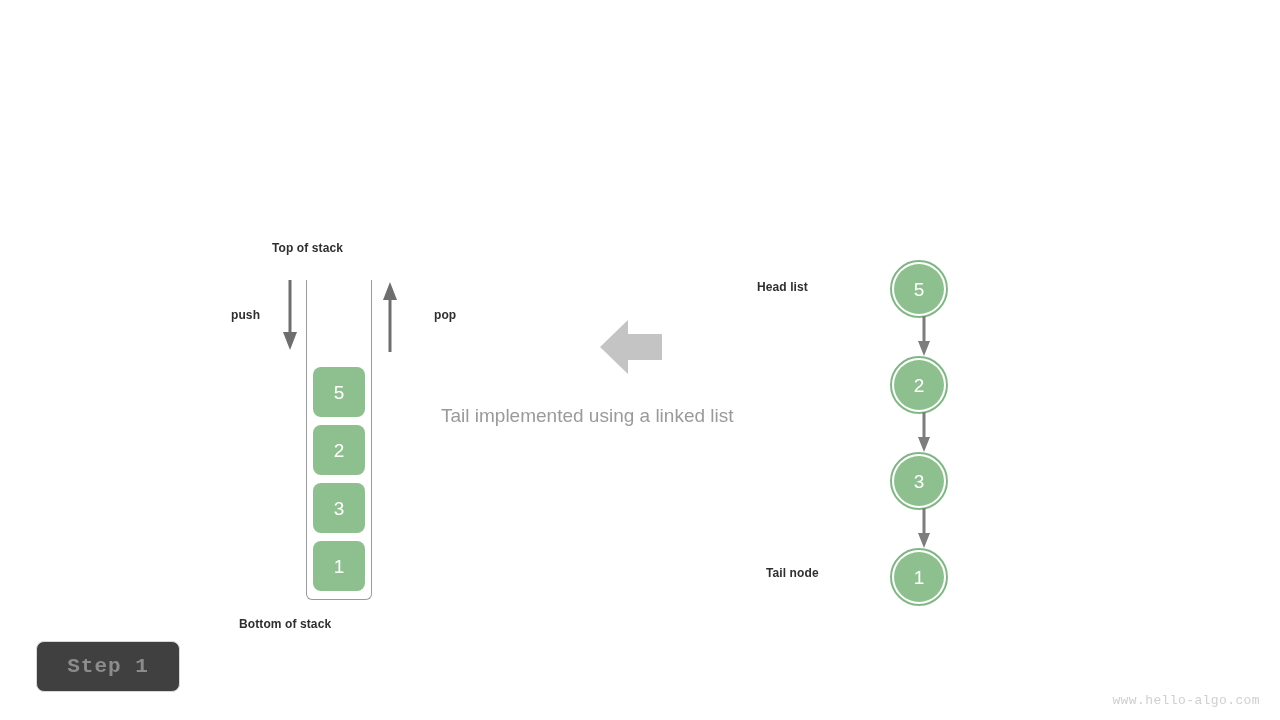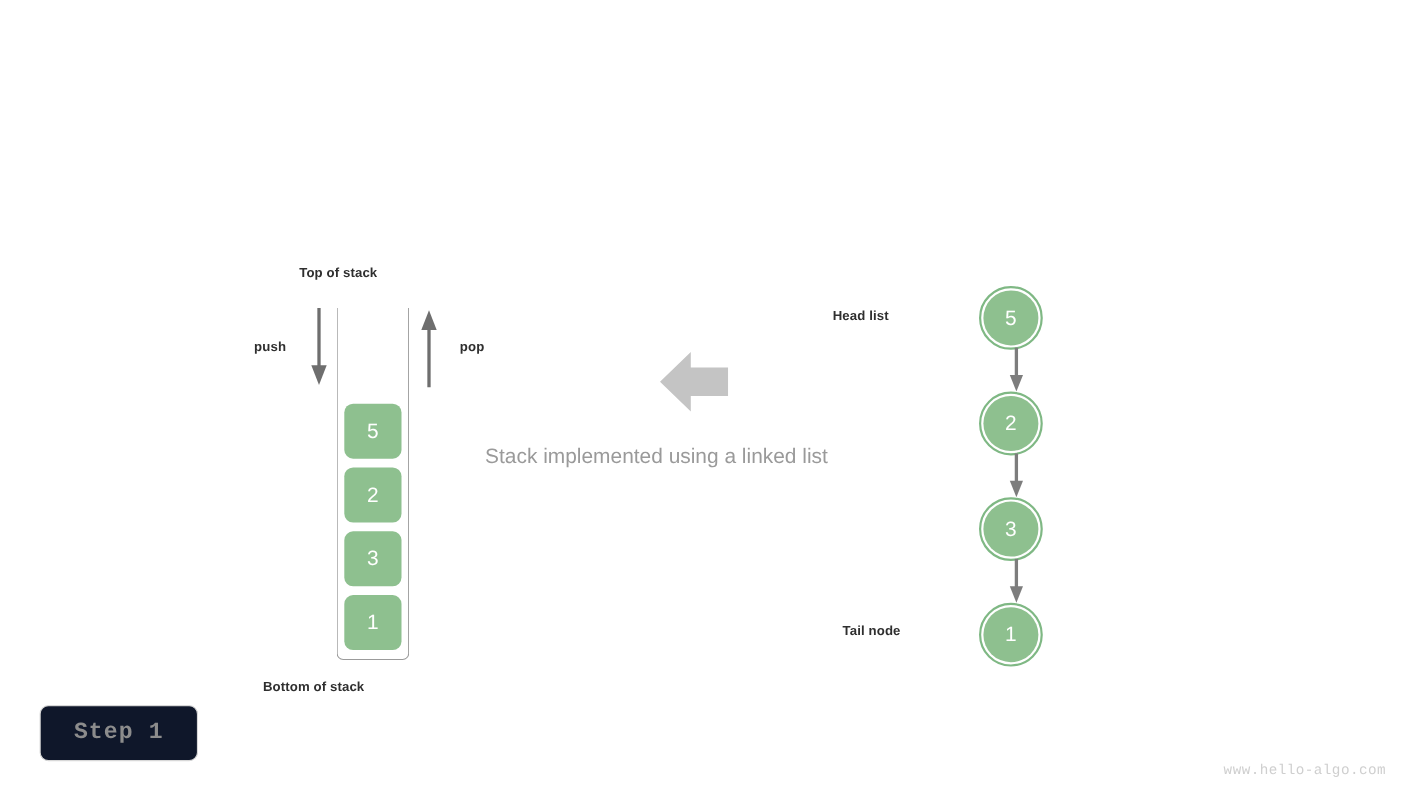--- a/index.html
+++ b/index.html
@@ -47,21 +47,21 @@
   }
   #stack-bottom-title {
     left: 239px;
     top: 617px;
   }
   #push-label {
     left: 231px;
     top: 308px;
   }
   #pop-label {
-    left: 418px;
+    left: 434px;
     top: 308px;
   }
 
   .stack-container {
     position: absolute;
     left: 306px;
     top: 280px;
     width: 66px;
     height: 320px;
     border-left: 1.5px solid #9b9b9b;
@@ -167,21 +167,21 @@
 
   
   .step-badge {
     position: absolute;
     left: 36px;
     top: 641px;
     width: 144px;
     height: 51px;
     border: 1.5px solid #d8d8d8;
     border-radius: 8px;
-    background: #0f172a;
+    background: #404040;
     display: flex;
     align-items: center;
     justify-content: center;
     box-sizing: border-box;
   }
   .step-badge span {
     font-family: "Liberation Mono", monospace;
     font-size: 21px;
     font-weight: bold;
     color: #8c8c8c;
@@ -228,21 +228,21 @@
       <div class="stack-box">1</div>
     </div>
   </div>
 
   <div class="label-bold" id="stack-bottom-title">Bottom of stack</div>
 
   <svg id="transition-arrow" width="62" height="58" viewBox="0 0 62 58">
     <polygon points="0,29 28,2 28,16 62,16 62,42 28,42 28,56" fill="#c4c4c4"></polygon>
   </svg>
 
-  <div class="caption-gray" id="center-caption">Stack implemented using a linked list</div>
+  <div class="caption-gray" id="center-caption">Tail implemented using a linked list</div>
 
   <div class="label-bold" id="head-label">Head list</div>
 
   <div class="label-bold" id="tail-label">Tail node</div>
 
   <div class="ll-area">
 
     <div class="ll-node" style="top:10px;">
       <div class="ring"></div>
       <div class="disc">5</div>

